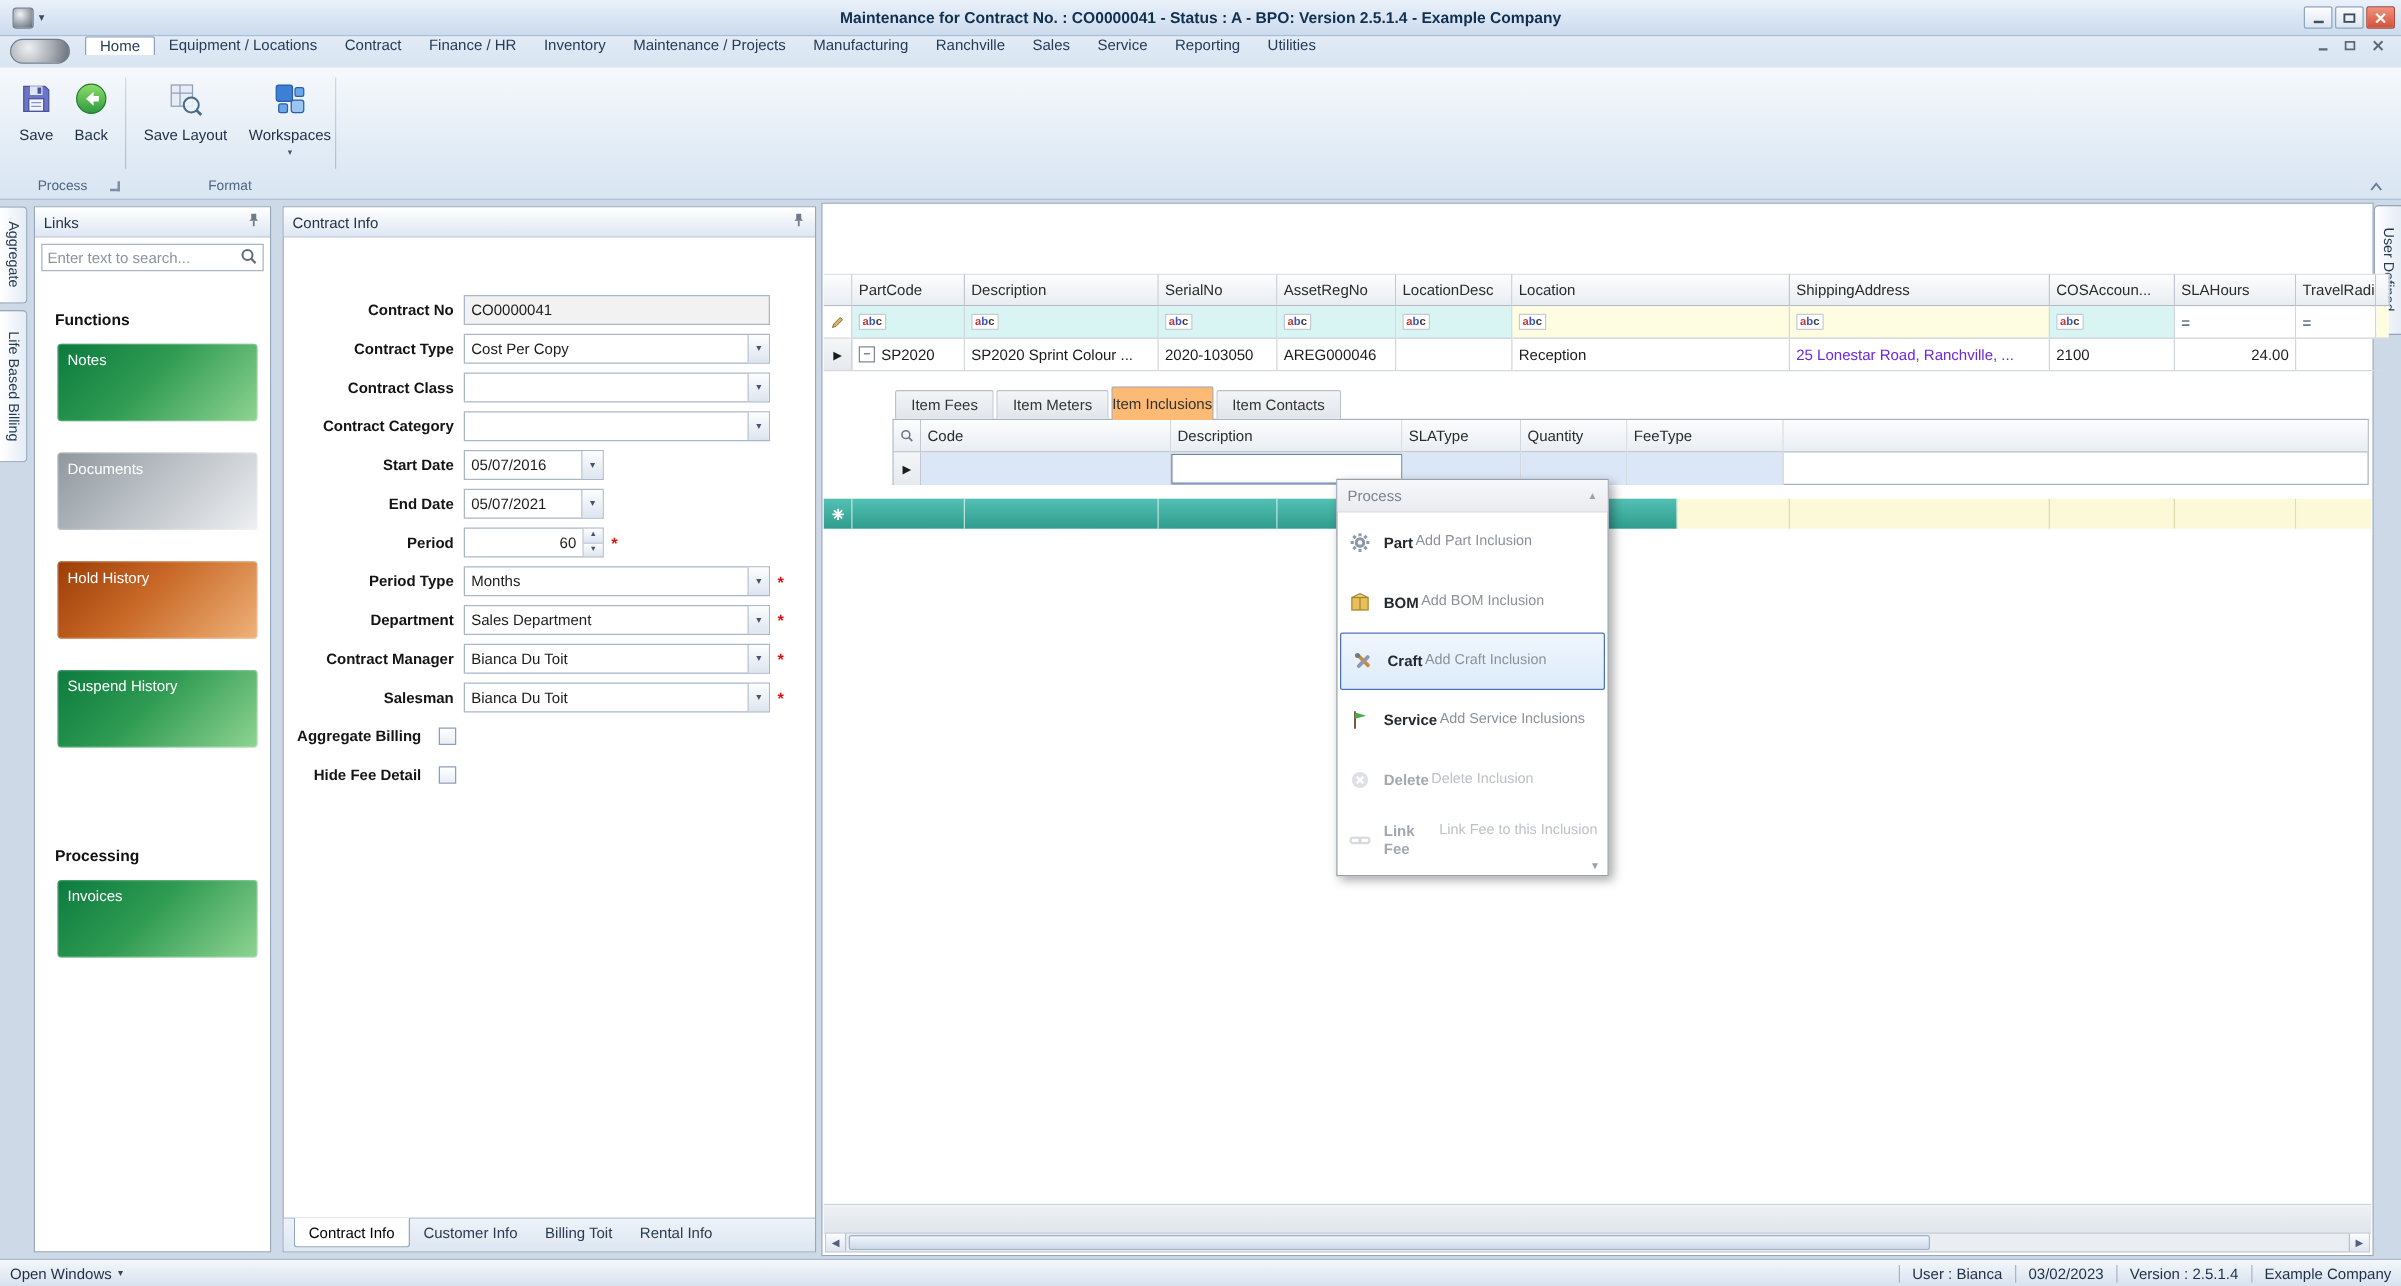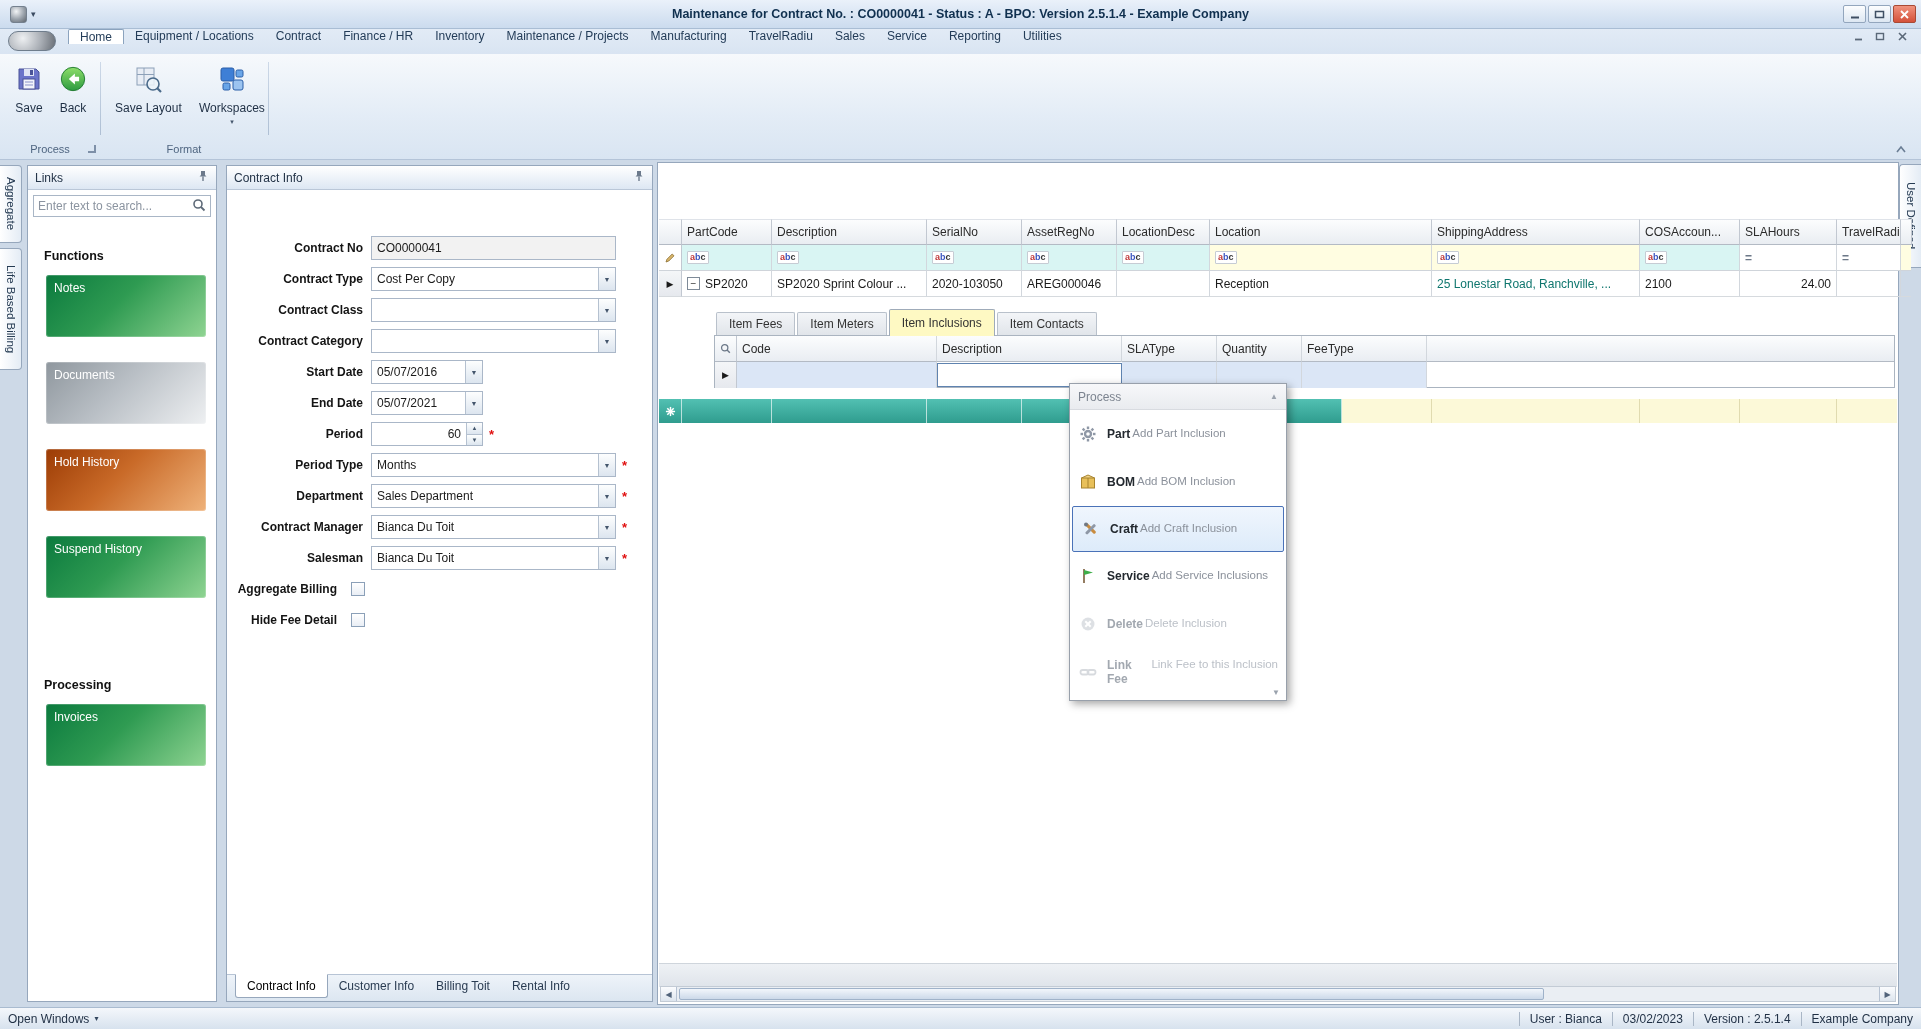--- a/index.html
+++ b/index.html
@@ -91,30 +91,30 @@
 .g-data{top:108px;height:26px}
 .g-data .gcell{border-bottom:1px solid #d6dade}
 .w-ind{width:23px;flex:none;justify-content:center;padding:0}
 .w0{width:90px;flex:none}.w1{width:155px;flex:none}.w2{width:95px;flex:none}.w3{width:95px;flex:none}.w4{width:93px;flex:none}.w5{width:222px;flex:none}.w6{width:208px;flex:none}.w7{width:100px;flex:none}.w8{width:97px;flex:none}.w9{width:64px;flex:none}
 .wfill{flex:1;border-right:none}
 .cyan{background:#d9f5f3 !important}
 .yellow{background:#fffde1 !important}
 .indcell{background:linear-gradient(#f4f6f8,#e6e9ee);border-right:1px solid #c2c8d1 !important}
 .rowarrow{color:#1a1a1a;font-size:9px}
 .expander{width:13px;height:13px;border:1px solid #7e8a98;background:#fff;display:inline-flex;align-items:center;justify-content:center;font-size:10px;line-height:1;margin-right:5px;color:#333;flex:none}
-.redtext{color:#0f766e}
+.redtext{color:#6d28d9}
 .alignr{justify-content:flex-end}
 .abc{display:inline-flex;font-size:9px;font-weight:bold;line-height:1;background:#fff;border:1px solid #c6ccd4;padding:1px 2px;border-radius:1px}
 .abc .la{color:#c03a3a}.abc .lb{color:#3a55c0}.abc .lc{color:#3a3a3a}
 .eqicon{color:#6c7888;font-weight:bold}
 
 
 .detail-tabs{position:absolute;top:145px;left:58px;height:27px;display:flex;align-items:flex-end;z-index:2}
 .dtab{padding:4px 12px;background:linear-gradient(#f3f5f8,#e1e5ea);border:1px solid #b9c1cb;border-bottom:none;margin-right:2px;border-radius:2px 2px 0 0;color:#333;white-space:nowrap}
-.dtab.active{background:#fef9c3;padding:6px 12px;border-color:#9fabb9;margin-bottom:-1px}
+.dtab.active{background:#fdba74;padding:6px 0;border-color:#9fabb9;margin-bottom:-1px}
 .child-grid{position:absolute;top:172px;left:56px;right:3px;height:53px;border:1px solid #aab4c0;background:#fff}
 .cg-row{display:flex;height:26px}
 .cg-header .gcell{background:linear-gradient(#fcfdfe,#e9edf2);border-bottom:1px solid #b3bac4;color:#2b2b2b}
 .cw-ind{width:22px;flex:none;justify-content:center;padding:0}
 .cw0{width:200px;flex:none}.cw1{width:185px;flex:none}.cw2{width:95px;flex:none}.cw3{width:85px;flex:none}.cw4{width:125px;flex:none}
 .bluecell{background:#dbe6f6}
 .editorcell{background:#fff;border:1px solid #5f83b0 !important;margin:1px 0}
 
 
 .newrow{position:absolute;top:236px;left:1px;right:1px;height:24px;display:flex}
@@ -182,21 +182,21 @@
 
 <div class="ribbon-tabs">
   <span class="app-logo"></span>
   <span class="rtab active">Home</span>
   <span class="rtab">Equipment / Locations</span>
   <span class="rtab">Contract</span>
   <span class="rtab">Finance / HR</span>
   <span class="rtab">Inventory</span>
   <span class="rtab">Maintenance / Projects</span>
   <span class="rtab">Manufacturing</span>
-  <span class="rtab">TravelRadiu</span>
+  <span class="rtab">Ranchville</span>
   <span class="rtab">Sales</span>
   <span class="rtab">Service</span>
   <span class="rtab">Reporting</span>
   <span class="rtab">Utilities</span>
   <span class="mdi">
     <span class="mdi-btn">
         <svg width="9" height="8">
           <line x1="1" y1="6.5" x2="8" y2="6.5" stroke="#5a6878" stroke-width="1.8"></line>
         </svg>
       </span>

